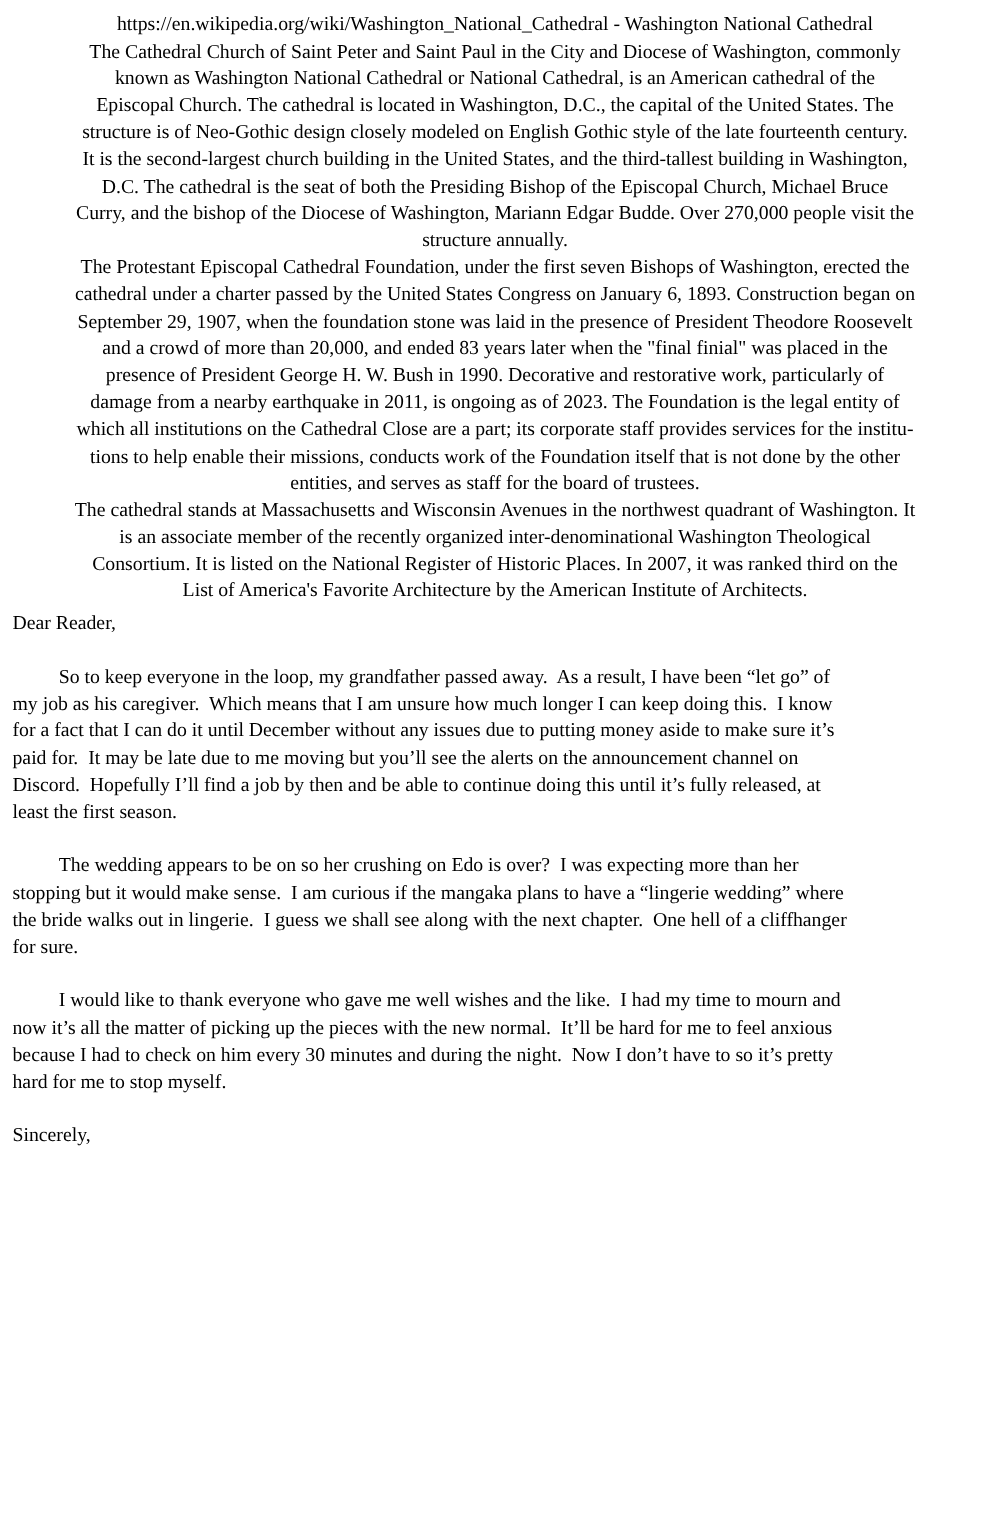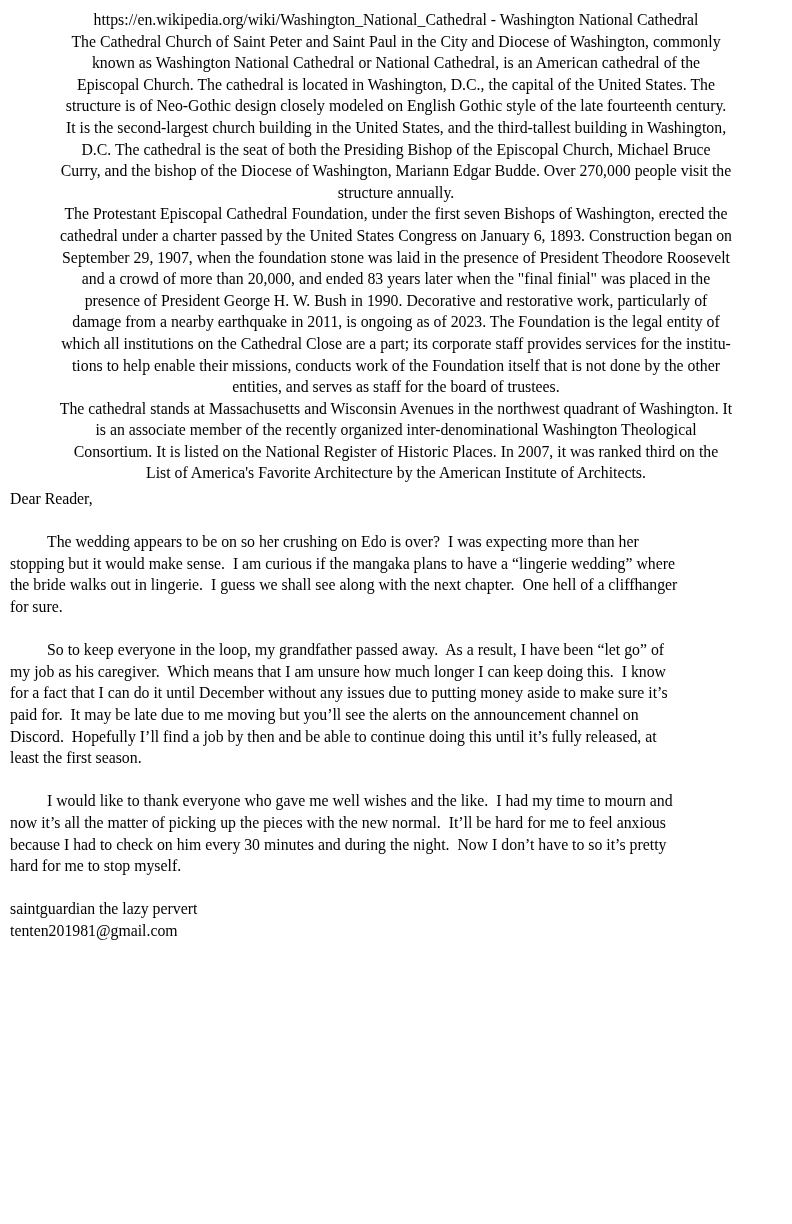--- a/index.html
+++ b/index.html
@@ -53,33 +53,30 @@
 tions to help enable their missions, conducts work of the Foundation itself that is not done by the other
 entities, and serves as staff for the board of trustees.</div>
     <div class="line-block center">The cathedral stands at Massachusetts and Wisconsin Avenues in the northwest quadrant of Washington. It
 is an associate member of the recently organized inter-denominational Washington Theological
 Consortium. It is listed on the National Register of Historic Places. In 2007, it was ranked third on the
 List of America's Favorite Architecture by the American Institute of Architects.</div>
   </section>
 
   <section>
     <div class="line-block salutation">Dear Reader,</div>
-    <div class="line-block para indent">The wedding appears to be on so her crushing on Edo is over?  I was expecting more than her
-stopping but it would make sense.  I am curious if the mangaka plans to have a “lingerie wedding” where
-the bride walks out in lingerie.  I guess we shall see along with the next chapter.  One hell of a cliffhanger
-for sure.</div>
     <div class="line-block para indent">So to keep everyone in the loop, my grandfather passed away.  As a result, I have been “let go” of
 my job as his caregiver.  Which means that I am unsure how much longer I can keep doing this.  I know
 for a fact that I can do it until December without any issues due to putting money aside to make sure it’s
 paid for.  It may be late due to me moving but you’ll see the alerts on the announcement channel on
 Discord.  Hopefully I’ll find a job by then and be able to continue doing this until it’s fully released, at
 least the first season.</div>
+    <div class="line-block para indent">The wedding appears to be on so her crushing on Edo is over?  I was expecting more than her
+stopping but it would make sense.  I am curious if the mangaka plans to have a “lingerie wedding” where
+the bride walks out in lingerie.  I guess we shall see along with the next chapter.  One hell of a cliffhanger
+for sure.</div>
     <div class="line-block para indent">I would like to thank everyone who gave me well wishes and the like.  I had my time to mourn and
 now it’s all the matter of picking up the pieces with the new normal.  It’ll be hard for me to feel anxious
 because I had to check on him every 30 minutes and during the night.  Now I don’t have to so it’s pretty
 hard for me to stop myself.</div>
-    <div class="para">
-      <div class="line-block">saintguardian the lazy pervert</div>
-      <div class="line-block">tenten201981@gmail.com</div>
-    </div>
+    <div class="line-block para">Sincerely,</div>
   </section>
 
 </div>
 
 </body></html>

